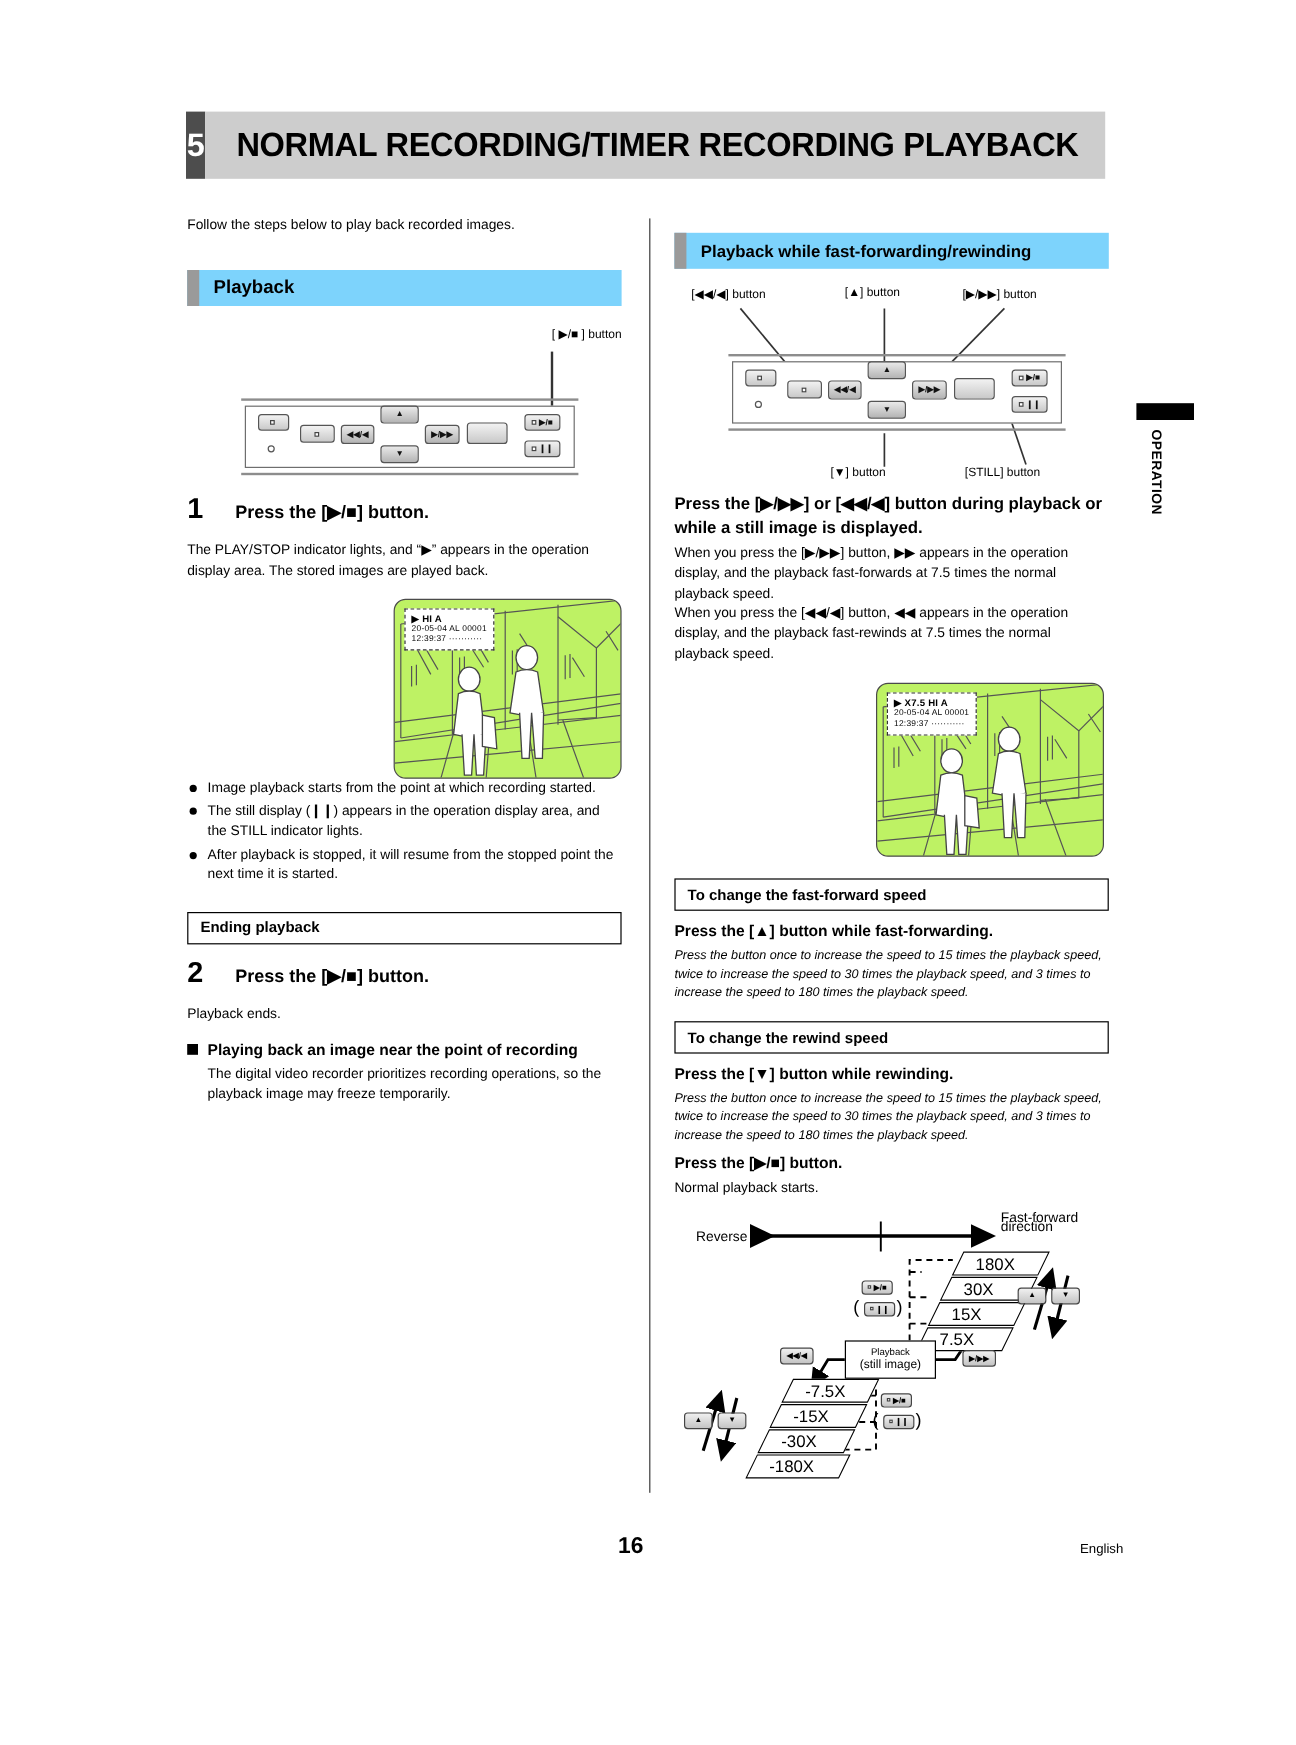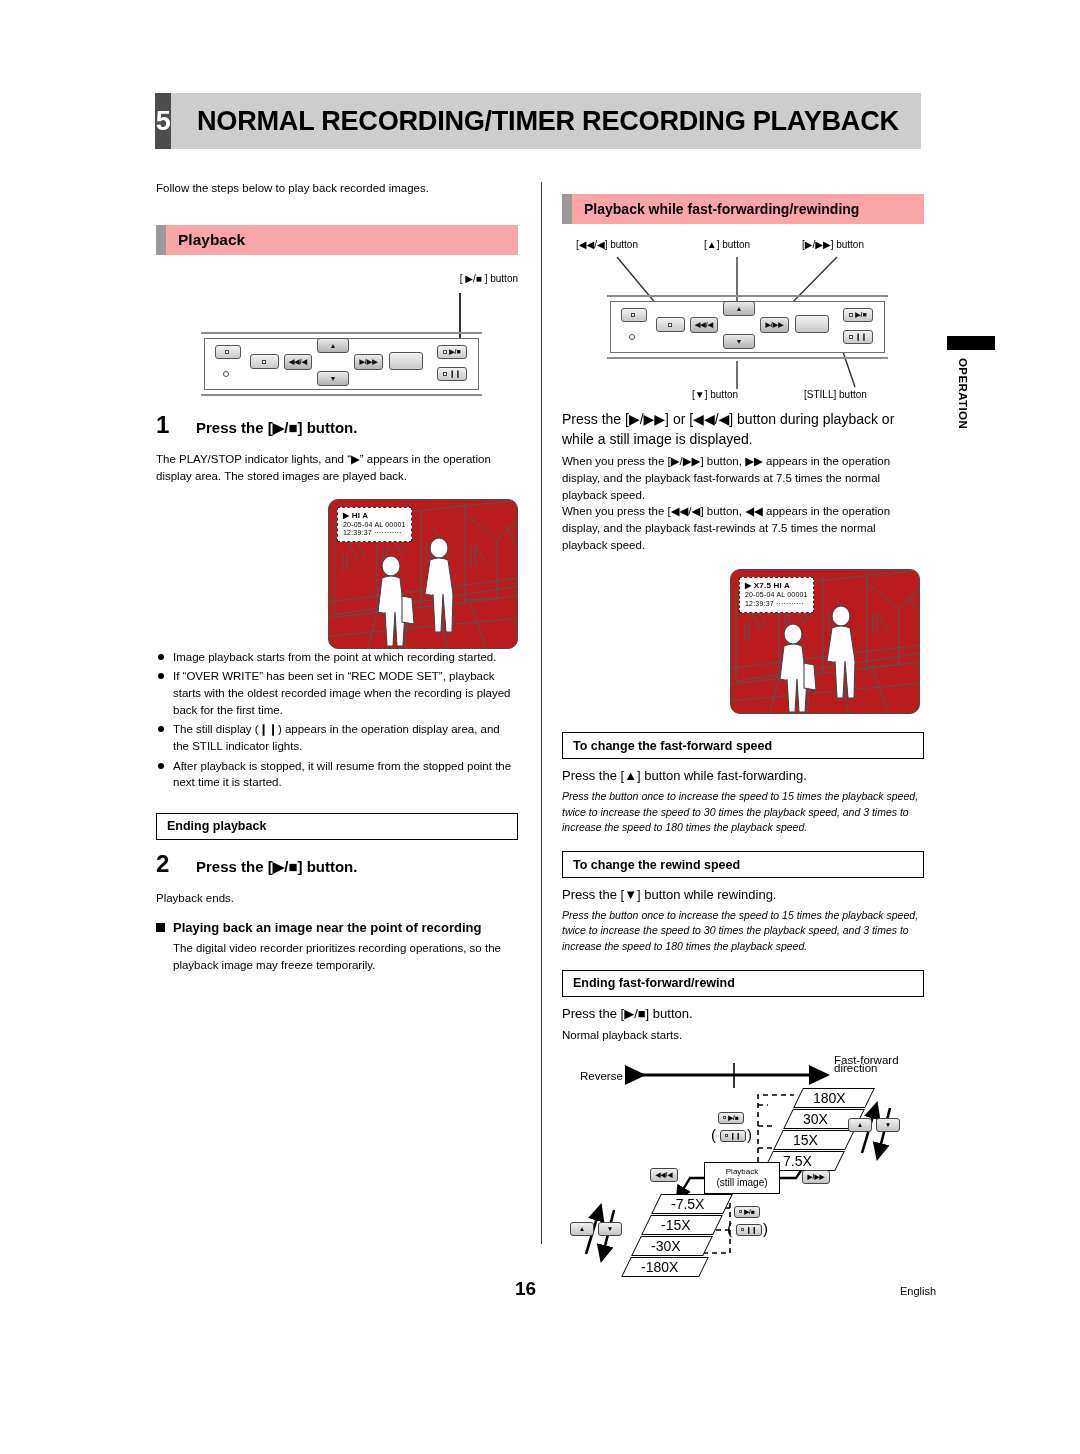--- a/index.html
+++ b/index.html
@@ -37,21 +37,21 @@
   #col-right { position:absolute; left:562px; top:180px; width:362px; }
   #col-divider {
     position:absolute; left:541px; top:182px; width:1px; height:1062px;
     background:#3b3b3b;
   }
 
   .intro-line { font-size:11.5px; line-height:1.5; margin-bottom:28px; }
 
   
   .section-bar {
-    background:#fca5a5; height:30px; display:flex; align-items:center;
+    background:#7dd3fc; height:30px; display:flex; align-items:center;
     margin-bottom:15px;
   }
   .section-bar .tab { width:10px; height:30px; background:#9a9a9a; }
   .section-bar .lbl {
     font-size:15.5px; font-weight:bold; padding-left:12px;
   }
   .section-bar.small .lbl { font-size:14px; }
 
   
   .boxed-head {
@@ -60,21 +60,21 @@
     margin-top:16px; margin-bottom:8px;
   }
 
   
   .step { display:flex; align-items:baseline; margin:10px 0 12px 0; }
   .step .num { font-size:24px; font-weight:bold; width:40px; }
   .step .txt { font-size:15px; font-weight:bold; }
 
   .body-text { font-size:11.5px; line-height:1.45; }
   .body-text.small { font-size:10.5px; line-height:1.45;font-style:italic; }
-  .bold-lead { font-size:13px; font-weight:normal; line-height:1.4; margin:6px 0 4px 0; }
+  .bold-lead { font-size:13px; font-weight:bold; line-height:1.4; margin:6px 0 4px 0; }
   .bold-lead.lg { font-size:14px; }
 
   
   .note-head { display:flex; align-items:center; margin:10px 0 6px 0; }
   .note-head .cap {
     position:relative; background:#fff; border:2px solid #000;
     font-size:12px; font-weight:bold; padding:1px 7px 1px 7px; line-height:1.15;
     letter-spacing:0.3px;
   }
   .note-head .lcap {
@@ -122,21 +122,21 @@
   }
   .pbtn .dot { width:4px;height:4px;border:1px solid #444;background:#fff;margin-right:2px;}
   .pbtn.dark { background:linear-gradient(#e9e9e9,#b4b4b4); }
   .pled { position:absolute; width:6px;height:6px;border:1px solid #555;border-radius:50%; background:#fff;}
   .callout-line { position:absolute; background:#333; }
   .callout-lbl { position:absolute; font-size:10px; white-space:nowrap; }
 
   
   .screen {
     position:relative; border:1.5px solid #4a4a4a; border-radius:10px;
-    background:#b91c1c; overflow:hidden;
+    background:#bef264; overflow:hidden;
   }
   .osd {
     position:absolute; left:8px; top:7px;
     border:1px dashed #333; padding:3px 5px; background:#fff;
     font-family:"Liberation Sans", sans-serif; line-height:1.25; z-index:5;
   }
   .osd .r { font-size:7px; white-space:nowrap; letter-spacing:0.2px; }
   .osd .r1 { font-size:8px; font-weight:bold; }
 
   
@@ -276,21 +276,20 @@
     </svg>
     <div class="osd">
       <div class="r r1">▶        HI  A</div>
       <div class="r">20-05-04  AL    00001</div>
       <div class="r">12:39:37   ···········</div>
     </div>
   </div>
 
   <ul class="note-list">
     <li>Image playback starts from the point at which recording started.</li>
-    <li>If “OVER WRITE” has been set in “REC MODE SET”, playback starts with the oldest recorded image when the recording is played back for the first time.</li>
     <li>The still display (❙❙) appears in the operation display area, and the STILL indicator lights.</li>
     <li>After playback is stopped, it will resume from the stopped point the next time it is started.</li>
   </ul>
 
   <div class="boxed-head" style="margin-top:22px;">Ending playback</div>
 
   <div class="step">
     <div class="num">2</div>
     <div class="txt">Press the [▶/■] button.</div>
   </div>
@@ -394,21 +393,20 @@
   </div>
 
   <div class="boxed-head" style="margin-top:18px;">To change the fast-forward speed</div>
   <div class="bold-lead">Press the [▲] button while fast-forwarding.</div>
   <div class="body-text small">Press the button once to increase the speed to 15 times the playback speed, twice to increase the speed to 30 times the playback speed, and 3 times to increase the speed to 180 times the playback speed.</div>
 
   <div class="boxed-head">To change the rewind speed</div>
   <div class="bold-lead">Press the [▼] button while rewinding.</div>
   <div class="body-text small">Press the button once to increase the speed to 15 times the playback speed, twice to increase the speed to 30 times the playback speed, and 3 times to increase the speed to 180 times the playback speed.</div>
 
-  <div class="boxed-head">Ending fast-forward/rewind</div>
   <div class="bold-lead">Press the [▶/■] button.</div>
   <div class="body-text">Normal playback starts.</div>
 
   <div id="speed-diagram">
 
     <div class="sd-label" style="left:18px; top:22px;">Reverse</div>
     <div class="sd-label" style="left:272px; top:6px;">Fast-forward</div>
     <div class="sd-label" style="left:272px; top:14px;">direction</div>
 
     <svg width="362" height="225" style="position:absolute;left:0;top:0;">

